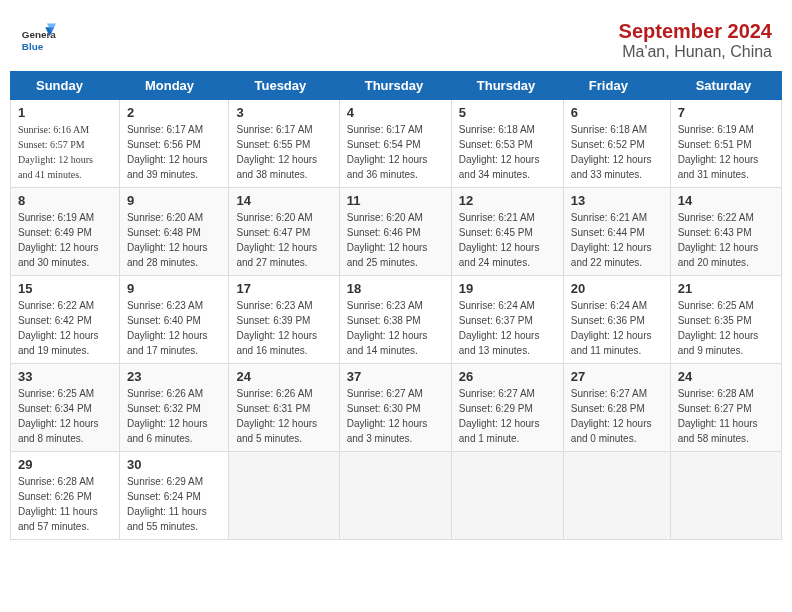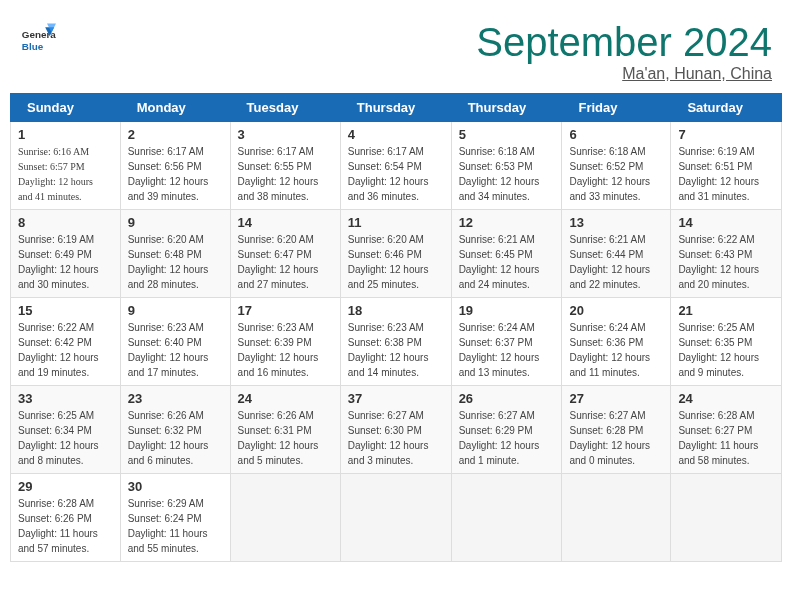--- a/index.html
+++ b/index.html
@@ -22,39 +22,38 @@
       gap: 4px;
     }
     .logo-icon {
       width: 36px;
       height: 36px;
     }
     .title-area {
       text-align: right;
     }
     .month-title {
-      font-size: 40px;
-      font-weight: normal;
-      color: #0f766e;
+      font-size: 20px;
+      font-weight: bold;
+      color: #b91c1c;
     }
     .location-title {
       font-size: 16px;
       color: #555;
-      text-decoration: underline;
     }
     .calendar-table {
       width: 100%;
       border-collapse: collapse;
       margin-top: 5px;
     }
     .calendar-table th {
       background-color: #1a6bb5;
       color: white;
       text-align: left;
-      padding: 6px 16px;
+      padding: 6px 25px;
       font-size: 13px;
       font-weight: bold;
       border: 1px solid #1a6bb5;
       margin-left: 24px;
     }
     .calendar-table td {
       vertical-align: top;
       padding: 5px 7px;
       border: 1px solid #ddd;
       font-size: 10.5px;

